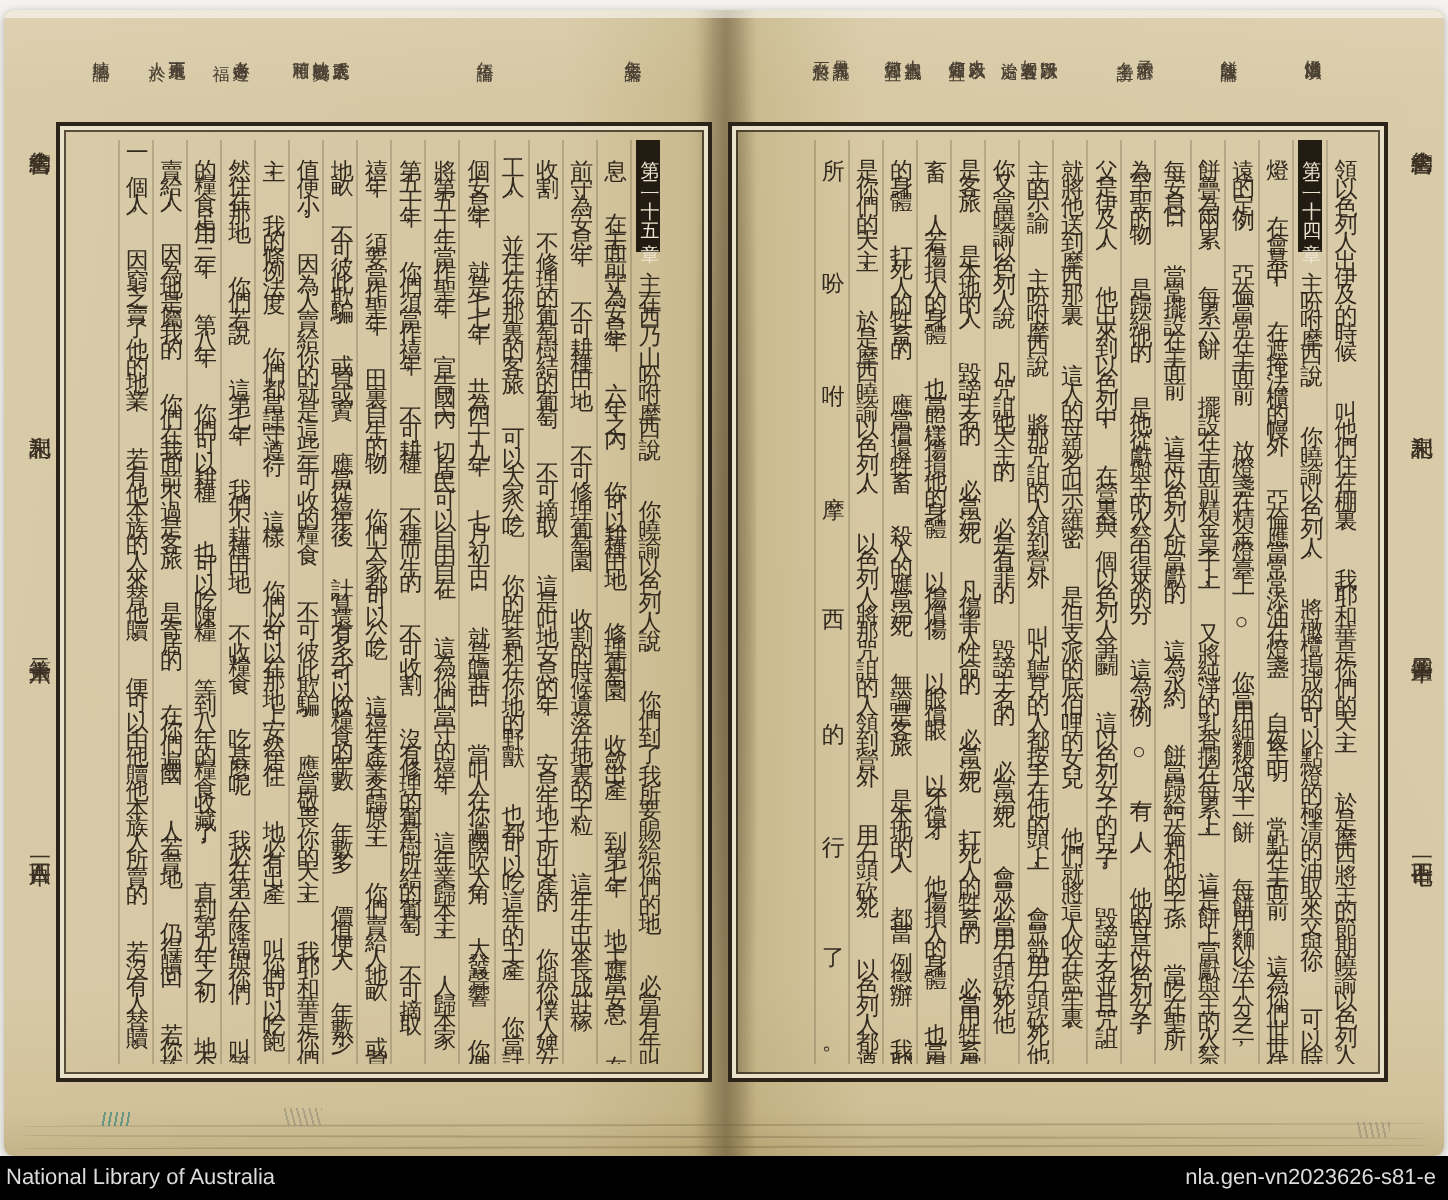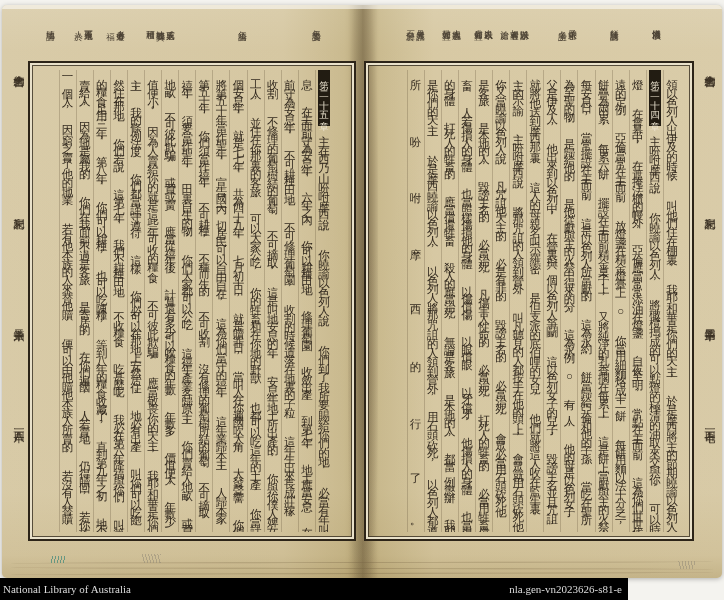--- a/index.html
+++ b/index.html
@@ -84,23 +84,23 @@
   .mark{position:absolute;opacity:.65;}
   .mark-teal{left:48px;top:551px;width:15px;height:7px;
     background:repeating-linear-gradient(100deg,transparent 0 2px,#2f8277 2px 3px);}
   .mark-pencil-a{left:140px;top:549px;width:19px;height:9px;
     background:repeating-linear-gradient(75deg,transparent 0 2px,#8d8574 2px 3px);opacity:.5;}
   .mark-pencil-b{left:676px;top:556px;width:17px;height:8px;
     background:repeating-linear-gradient(78deg,transparent 0 2px,#8d8574 2px 3px);opacity:.5;}
 
   
   .footer-bar{
-    position:absolute;left:0;bottom:0;width:628px;height:22px;
+    position:absolute;left:0;bottom:0;width:724px;height:22px;
     background:#000;color:#dcdcdc;
-    font-family:Liberation Serif, serif;font-size:11px;
+    font-family:Liberation Sans, sans-serif;font-size:11px;
     display:flex;align-items:center;justify-content:space-between;
     padding:0 6px 0 3px;box-sizing:border-box;
   }
 </style>
 </head>
 <body>
 
 <div class="book">
   <div class="page page-left"></div>
   <div class="page page-right"></div>

